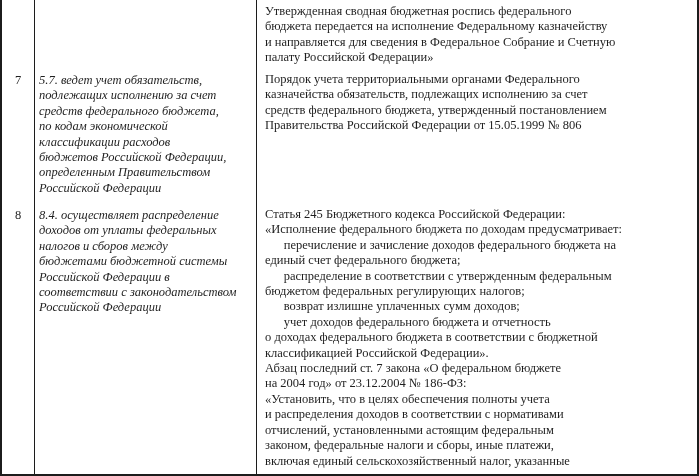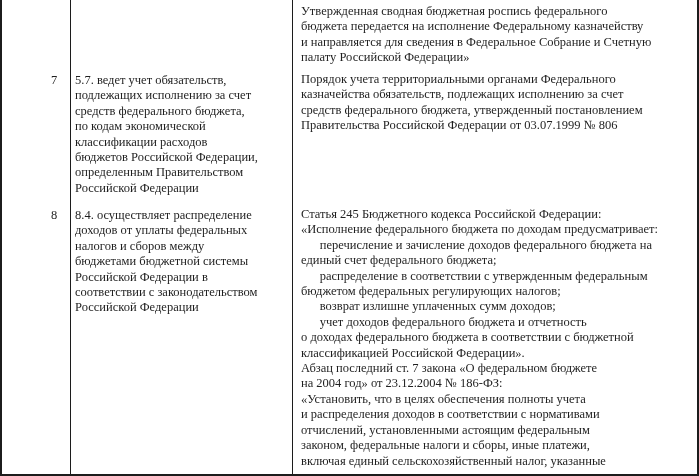--- a/index.html
+++ b/index.html
@@ -21,38 +21,38 @@
     color:var(--ink);
   }
   .doc-table{
     position:absolute;
     inset:0;
     display:flex;
     flex-direction:column;
     border-left:2px solid var(--border);
     border-right:2px solid var(--border);
     border-bottom:2px solid var(--border);
-    padding-left:36px;
   }
   .t-row{ display:flex; flex:none; align-items:stretch; }
   .t-row.r0{ height:68px; }
   .t-row.r1{ height:135px; }
   .t-row.r2{ flex:1 1 auto; }
   .cell{ white-space:pre-wrap; overflow:hidden; }
   .cell.num{
     width:32px;
     flex:none;
     text-align:center;
     padding-top:5px;
   }
   .cell.func{
     width:222px;
     flex:none;
     border-left:1.5px solid var(--border);
     padding:5px 0 0 4px;
+    font-style:italic;
   }
   .cell.basis{
     flex:1 1 auto;
     border-left:1.5px solid var(--border);
     padding:4px 4px 0 8px;
   }
 </style>
 </head>
 <body>
 
@@ -74,21 +74,21 @@
 подлежащих исполнению за счет
 средств федерального бюджета,
 по кодам экономической
 классификации расходов
 бюджетов Российской Федерации,
 определенным Правительством
 Российской Федерации</div>
       <div class="cell basis">Порядок учета территориальными органами Федерального
 казначейства обязательств, подлежащих исполнению за счет
 средств федерального бюджета, утвержденный постановлением
-Правительства Российской Федерации от 03.07.1999 № 806</div>
+Правительства Российской Федерации от 15.05.1999 № 806</div>
     </div>
 
     <div class="t-row r2">
       <div class="cell num">8</div>
       <div class="cell func">8.4. осуществляет распределение
 доходов от уплаты федеральных
 налогов и сборов между
 бюджетами бюджетной системы
 Российской Федерации в
 соответствии с законодательством

